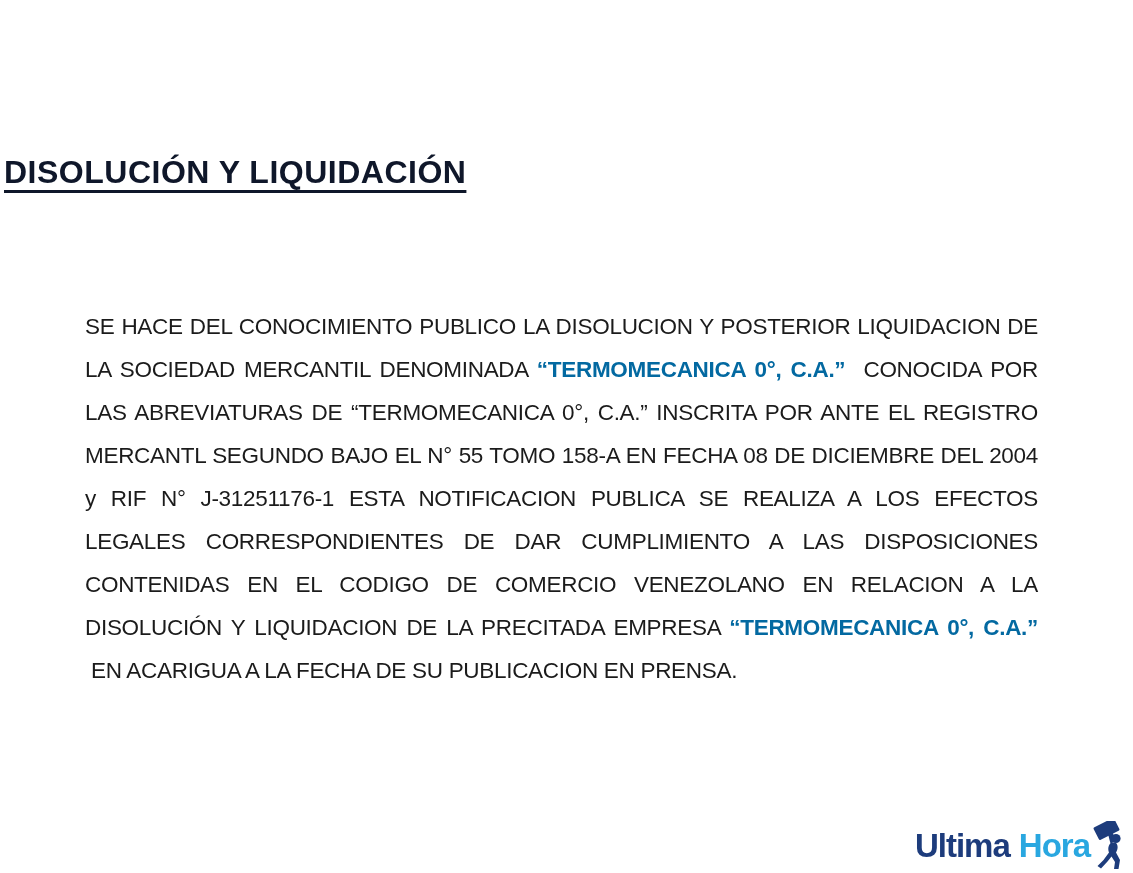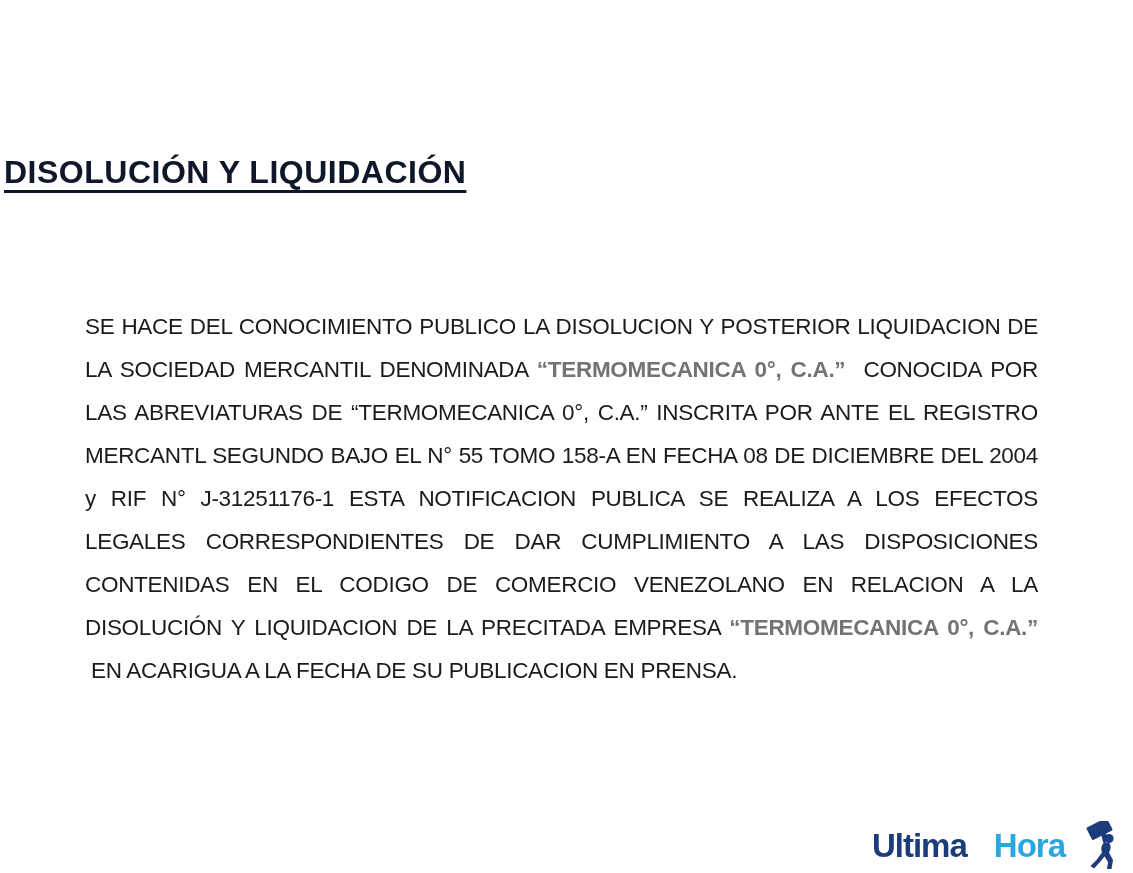--- a/index.html
+++ b/index.html
@@ -37,38 +37,38 @@
     margin: 0;
     font-size: 22.5px;
     line-height: 43px;
     letter-spacing: -0.3px;
     color: #1b1b1b;
     text-align: justify;
     text-align-last: left;
   }
   .body-text .bold {
     font-weight: bold;
-    color: #737373;
+    color: #0369a1;
   }
   .dateline {
     position: absolute;
     left: 18px;
     bottom: 6px;
     font-size: 20px;
     font-weight: bold;
     color: #0d0d0d;
     letter-spacing: 0.2px;
   }
   .logo {
     position: absolute;
-    right: 11px;
+    right: 4px;
     bottom: 4px;
     display: flex;
     align-items: center;
-    gap: 19px;
+    gap: 1px;
     font-weight: bold;
     font-size: 33px;
     letter-spacing: -1px;
     line-height: 1;
   }
   .logo .word {
     display: inline-block;
   }
   .logo .word1 { margin-right: 8px; }
   .logo-figure {

